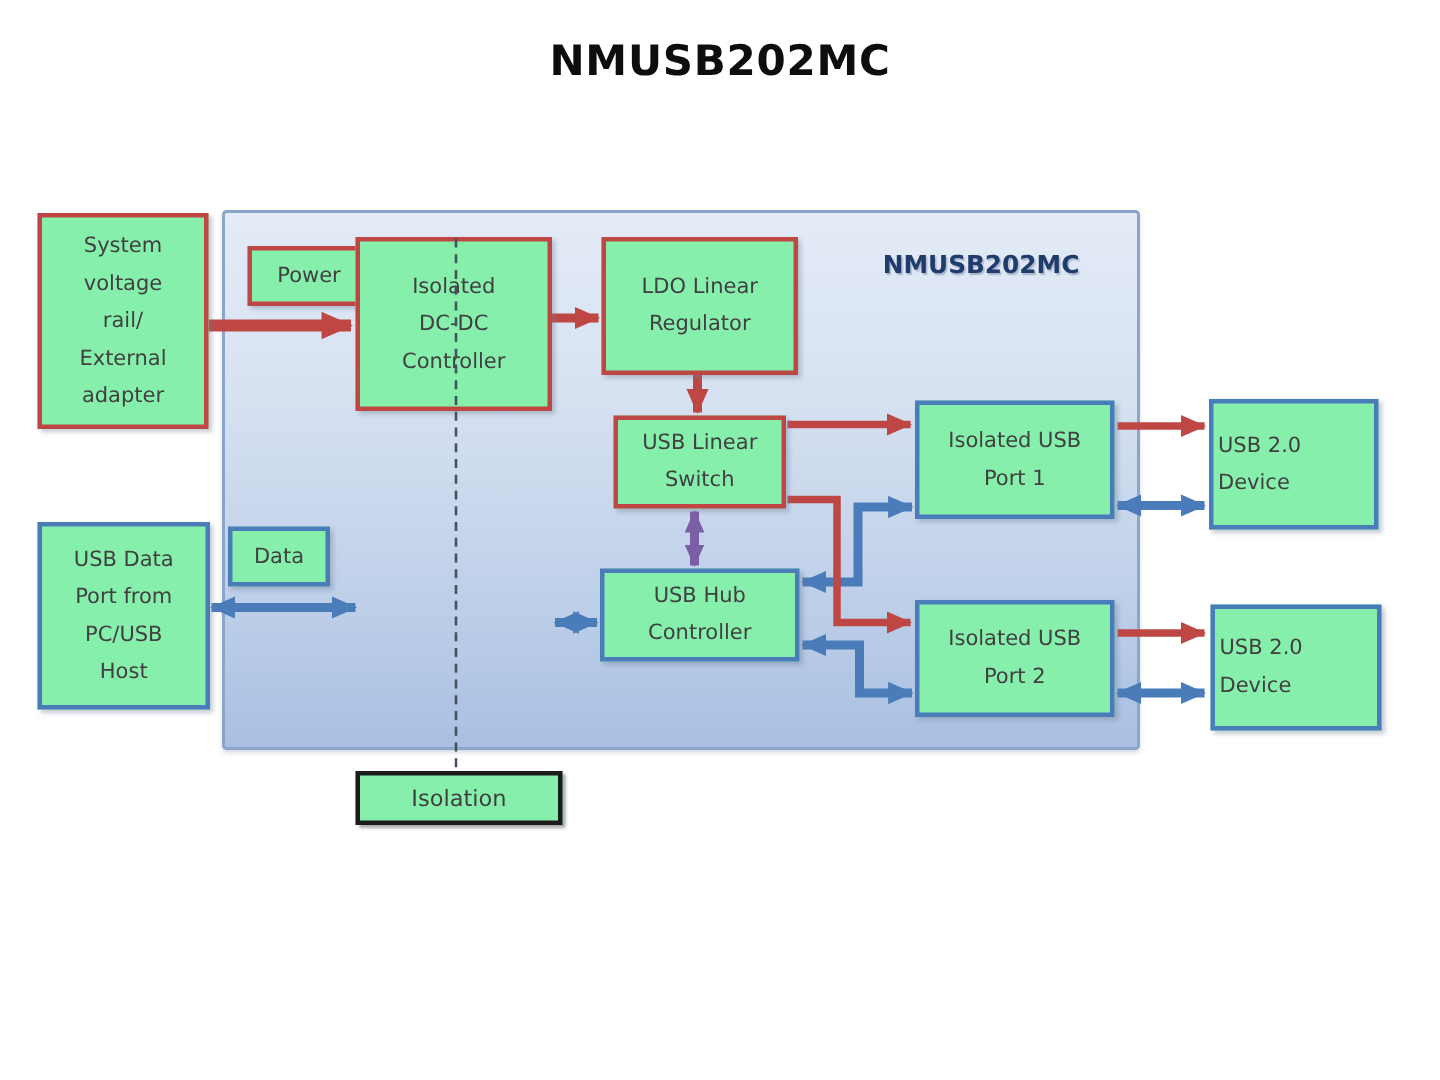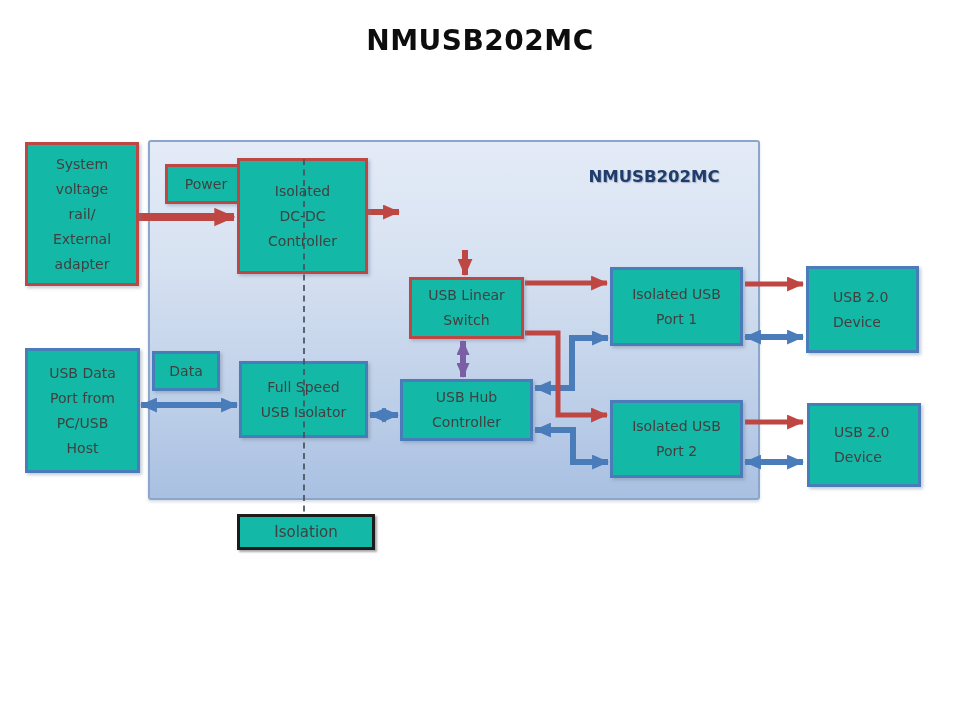--- a/index.html
+++ b/index.html
@@ -35,30 +35,30 @@
     position:absolute;left:588px;top:167px;width:132px;text-align:center;
     font-size:16.5px;font-weight:bold;color:var(--label-navy);
     text-shadow:1px 1px 1px rgba(120,135,165,.55);
     z-index:3;
   }
 
   svg.arrows{position:absolute;left:0;top:0;z-index:2;pointer-events:none;}
   svg.overlay{position:absolute;left:0;top:0;z-index:4;pointer-events:none;}
 
   .block{
-    position:absolute;background:#14b8a6;border:3px solid;
+    position:absolute;background:#86efac;border:3px solid;
     display:flex;flex-direction:column;justify-content:center;align-items:center;
     text-align:center;color:var(--box-text);font-size:14px;line-height:25px;
     box-shadow:2px 2px 3px rgba(110,125,150,.4);
     z-index:3;
   }
   .block.red{border-color:var(--power-red);}
   .block.blue{border-color:var(--data-blue);}
   .block.black{border-color:var(--isolation-black);box-shadow:2px 2px 2px rgba(0,0,0,.35);}
-  .block.left-align{align-items:flex-start;text-align:left;padding-left:24px;}
+  .block.left-align{align-items:flex-start;text-align:left;padding-left:3px;}
   .block .ln{white-space:nowrap;}
 
   .caption{
     position:absolute;left:0;top:584px;width:960px;text-align:center;
     font-size:23px;line-height:31px;color:var(--title-black);
   }
 
   .st-red{stroke:var(--power-red);fill:none;}
   .st-blue{stroke:var(--data-blue);fill:none;}
   .st-purple{stroke:var(--control-purple);fill:none;}
@@ -121,20 +121,24 @@
   <div class="block red" style="left:165px;top:164px;width:82px;height:40px">
     <div class="ln">Power</div>
   </div>
 
   <div class="block red" style="left:237px;top:158px;width:131px;height:116px">
     <div class="ln">Isolated</div>
     <div class="ln">DC-DC</div>
     <div class="ln">Controller</div>
   </div>
 
+  <div class="block red" style="left:401px;top:158px;width:131px;height:92px">
+    <div class="ln">LDO Linear</div>
+    <div class="ln">Regulator</div>
+  </div>
 
   <div class="block red" style="left:409px;top:277px;width:115px;height:62px">
     <div class="ln">USB Linear</div>
     <div class="ln">Switch</div>
   </div>
 
   <div class="block blue" style="left:610px;top:267px;width:133px;height:79px">
     <div class="ln">Isolated USB</div>
     <div class="ln">Port 1</div>
   </div>
@@ -148,24 +152,20 @@
     <div class="ln">USB Data</div>
     <div class="ln">Port from</div>
     <div class="ln">PC/USB</div>
     <div class="ln">Host</div>
   </div>
 
   <div class="block blue" style="left:152px;top:351px;width:68px;height:40px">
     <div class="ln">Data</div>
   </div>
 
-  <div class="block blue" style="left:239px;top:361px;width:129px;height:77px">
-    <div class="ln">Full Speed</div>
-    <div class="ln">USB Isolator</div>
-  </div>
 
   <div class="block blue" style="left:400px;top:379px;width:133px;height:62px">
     <div class="ln">USB Hub</div>
     <div class="ln">Controller</div>
   </div>
 
   <div class="block blue" style="left:610px;top:400px;width:133px;height:78px">
     <div class="ln">Isolated USB</div>
     <div class="ln">Port 2</div>
   </div>

